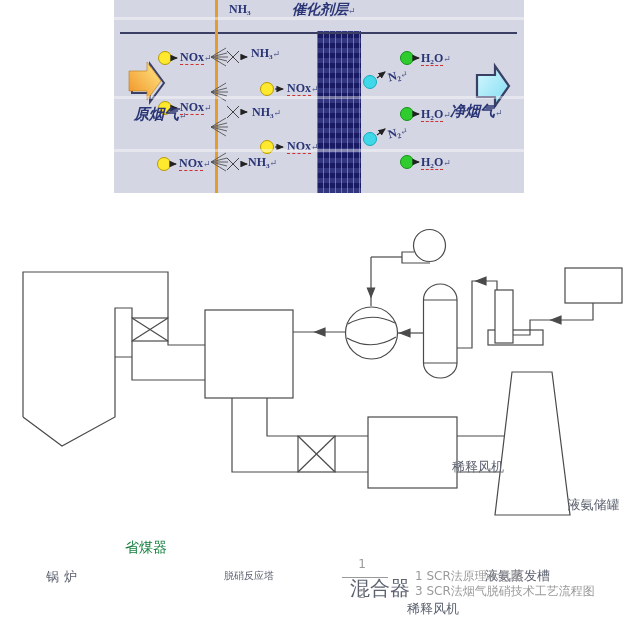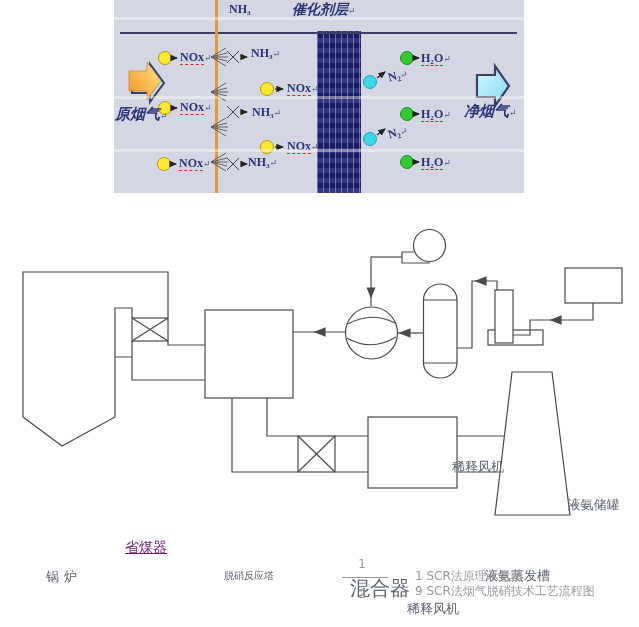--- a/index.html
+++ b/index.html
@@ -18,21 +18,21 @@
   #psvg{position:absolute;left:0;top:0;z-index:4;}
   .plabel{position:absolute;z-index:5;white-space:nowrap;color:#2a3576;}
   .chem{font-family:"Liberation Serif","DejaVu Serif",serif;font-weight:bold;font-size:12px;line-height:12px;}
   .chem .ret,.cjk-top .ret{font-size:9px;opacity:.75;font-weight:normal;}
   .redline{border-bottom:1px dashed #d03030;}
   .cjk-top{font-family:"DejaVu Serif",serif;font-weight:bold;font-style:italic;font-size:15px;line-height:15px;}
   .n2rot{transform:rotate(-15deg);}
   
   #fsvg{position:absolute;left:0;top:220px;z-index:1;}
   .dev{position:absolute;z-index:3;white-space:nowrap;color:#5d6270;font-size:13px;line-height:14px;text-align:center;}
-  .sage{color:#701a75;text-decoration:underline;}
+  .sage{color:#15803d;}
   .ctr{}
   
   .cap{position:absolute;color:#9a9a9a;font-size:12px;line-height:13px;white-space:nowrap;z-index:3;}
   #frac-line{position:absolute;left:342px;top:577px;width:46px;height:1px;background:#9a9a9a;}
 </style>
 </head>
 <body>
 
 <div id="canvas">
 
@@ -140,22 +140,22 @@
           <line x1="113" y1="63" x2="125" y2="51"></line>
         <line x1="113" y1="106" x2="125" y2="118"></line>
           <line x1="113" y1="118" x2="125" y2="106"></line>
         <line x1="113" y1="158" x2="125" y2="170"></line>
           <line x1="113" y1="170" x2="125" y2="158"></line>
       </g>
     </svg>
 
     <div class="plabel chem" style="left:115px;top:3px"><span>NH₃</span></div>
     <div class="plabel cjk-top" style="left:178px;top:2px;font-size:14px"><span>催化剂层</span><span class="ret">↵</span></div>
-    <div class="plabel cjk-top" style="left:1px;top:107px"><span>原烟气</span><span class="ret">↵</span></div>
-    <div class="plabel cjk-top" style="left:350px;top:104px"><span>净烟气</span><span class="ret">↵</span></div>
+    <div class="plabel cjk-top" style="left:20px;top:107px"><span>原烟气</span><span class="ret">↵</span></div>
+    <div class="plabel cjk-top" style="left:336px;top:104px"><span>净烟气</span><span class="ret">↵</span></div>
 
     <div class="plabel chem" style="left:66px;top:51px"><span class="redline">NOx</span><span class="ret">↵</span></div>
     <div class="plabel chem" style="left:66px;top:101px"><span class="redline">NOx</span><span class="ret">↵</span></div>
     <div class="plabel chem" style="left:65px;top:157px"><span class="redline">NOx</span><span class="ret">↵</span></div>
     <div class="plabel chem" style="left:173px;top:82px"><span class="redline">NOx</span><span class="ret">↵</span></div>
     <div class="plabel chem" style="left:173px;top:140px"><span class="redline">NOx</span><span class="ret">↵</span></div>
 
     <div class="plabel chem" style="left:137px;top:47px"><span>NH₃</span><span class="ret">↵</span></div>
     <div class="plabel chem" style="left:138px;top:106px"><span>NH₃</span><span class="ret">↵</span></div>
     <div class="plabel chem" style="left:134px;top:156px"><span>NH₃</span><span class="ret">↵</span></div>
@@ -253,15 +253,15 @@
   <div class="dev" style="left:350px;top:581px;font-size:20px">混合器</div>
   <div class="dev" style="left:452px;top:460px">稀释风机</div>
   <div class="dev" style="left:407px;top:602px">稀释风机</div>
   <div class="dev" style="left:485px;top:569px">液氨蒸发槽</div>
   <div class="dev ctr" style="left:565px;top:498px;width:57px">液氨储罐</div>
 
   <div class="cap" style="left:355px;top:558px;width:14px;text-align:center">1</div>
   <div id="frac-line"></div>
   <div class="cap" style="left:355px;top:588px;width:14px;text-align:center">2</div>
   <div class="cap" style="left:415px;top:570px">1 SCR法原理示意图</div>
-  <div class="cap" style="left:415px;top:585px">9 SCR法烟气脱硝技术工艺流程图</div>
+  <div class="cap" style="left:415px;top:585px">3 SCR法烟气脱硝技术工艺流程图</div>
 
 </div>
 
 </body></html>

